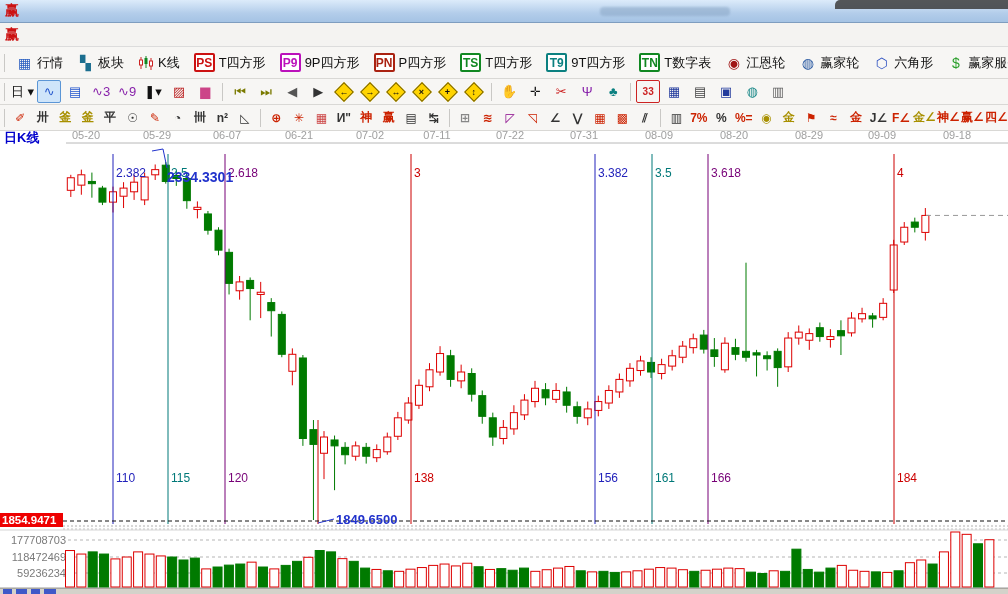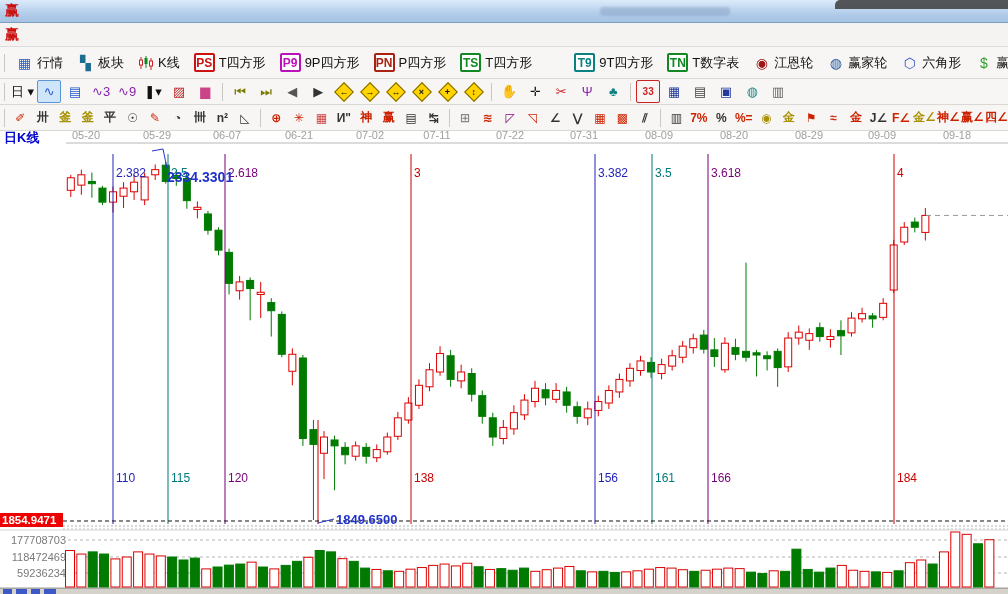--- a/index.html
+++ b/index.html
@@ -87,21 +87,21 @@
     </div>
     <div class="tbtn">
       <span class="lbox" style="border-color: rgb(170, 34, 17); color: rgb(170, 34, 17);">PN</span>
       <span>P四方形</span>
     </div>
     <div class="tbtn">
       <span class="lbox" style="border-color: rgb(17, 136, 34); color: rgb(17, 136, 34);">TS</span>
       <span>T四方形</span>
     </div>
     <div class="tbtn">
-      <span class="lbox" style="border-color: rgb(11, 128, 128); color: rgb(11, 128, 128); margin-left: 28px;">T9</span>
+      <span class="lbox" style="border-color: rgb(11, 128, 128); color: rgb(11, 128, 128);">T9</span>
       <span>9T四方形</span>
     </div>
     <div class="tbtn">
       <span class="lbox" style="border-color: rgb(17, 136, 34); color: rgb(17, 136, 34);">TN</span>
       <span>T数字表</span>
     </div>
     <div class="tbtn">
       <span class="gicon" style="color: rgb(160, 22, 22);">◉</span>
       <span>江恩轮</span>
     </div>

